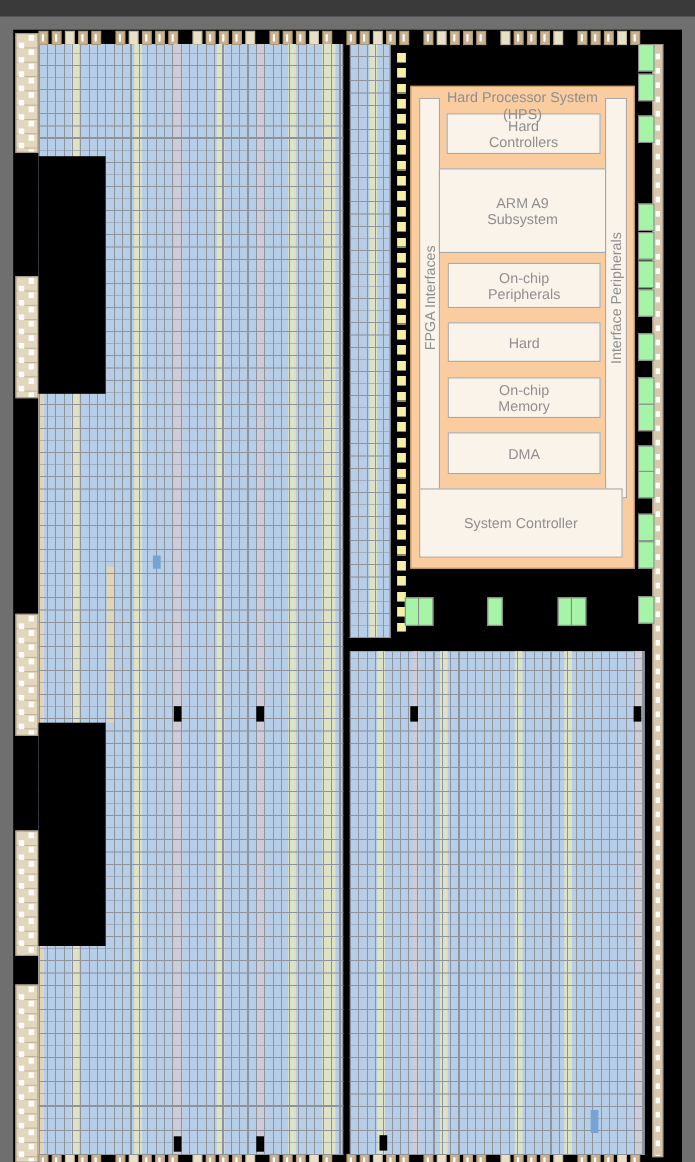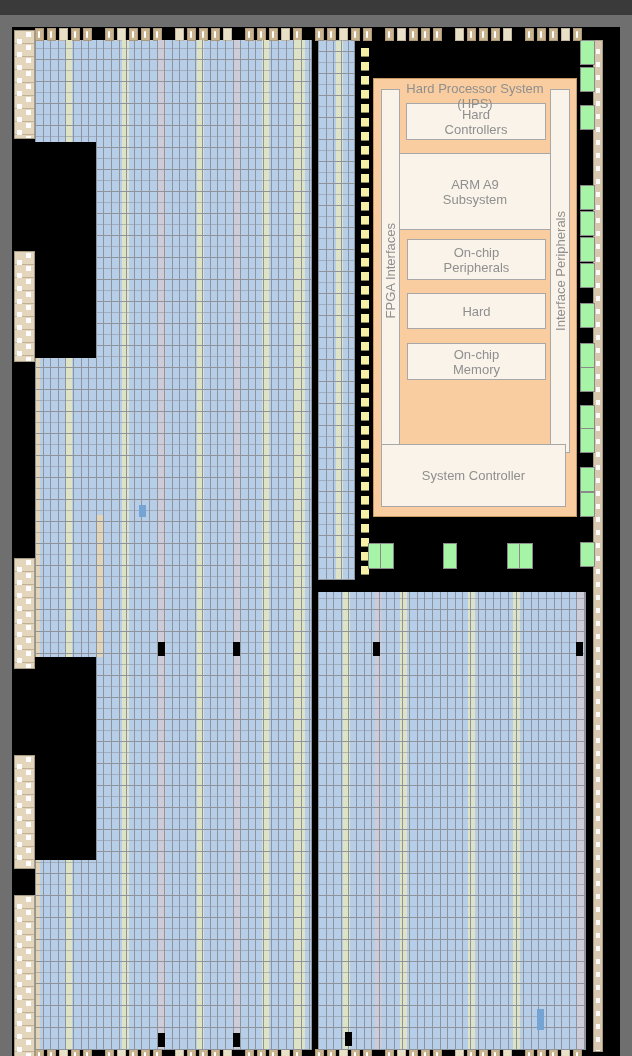--- a/index.html
+++ b/index.html
@@ -324,20 +324,22 @@
       <span>ARM A9
 Subsystem</span></div>
     <div class="blk" style="left:33px;top:160px;width:137px;height:39px">
       <span>On-chip
 Peripherals</span></div>
     <div class="blk" style="left:33px;top:214px;width:137px;height:34px">
       <span>Hard</span></div>
     <div class="blk" style="left:33px;top:264px;width:137px;height:35px">
       <span>On-chip
 Memory</span></div>
+    <div class="blk" style="left:33px;top:314px;width:137px;height:36px">
+      <span>DMA</span></div>
     <div class="blk" style="left:7px;top:365px;width:183px;height:61px">
       <span>System Controller</span></div>
   </div>
 <div class="green-blk" style="left: 580px; top: 25px; width: 13px; height: 23px;"></div>
     <div class="green-blk" style="left: 580px; top: 52px; width: 13px; height: 23px;"></div>
     <div class="green-blk" style="left: 580px; top: 90px; width: 13px; height: 23px;"></div>
     <div class="green-blk" style="left: 580px; top: 170px; width: 13px; height: 23px;"></div>
     <div class="green-blk" style="left: 580px; top: 196px; width: 13px; height: 23px;"></div>
     <div class="green-blk" style="left: 580px; top: 222px; width: 13px; height: 23px;"></div>
     <div class="green-blk" style="left: 580px; top: 248px; width: 13px; height: 23px;"></div>

